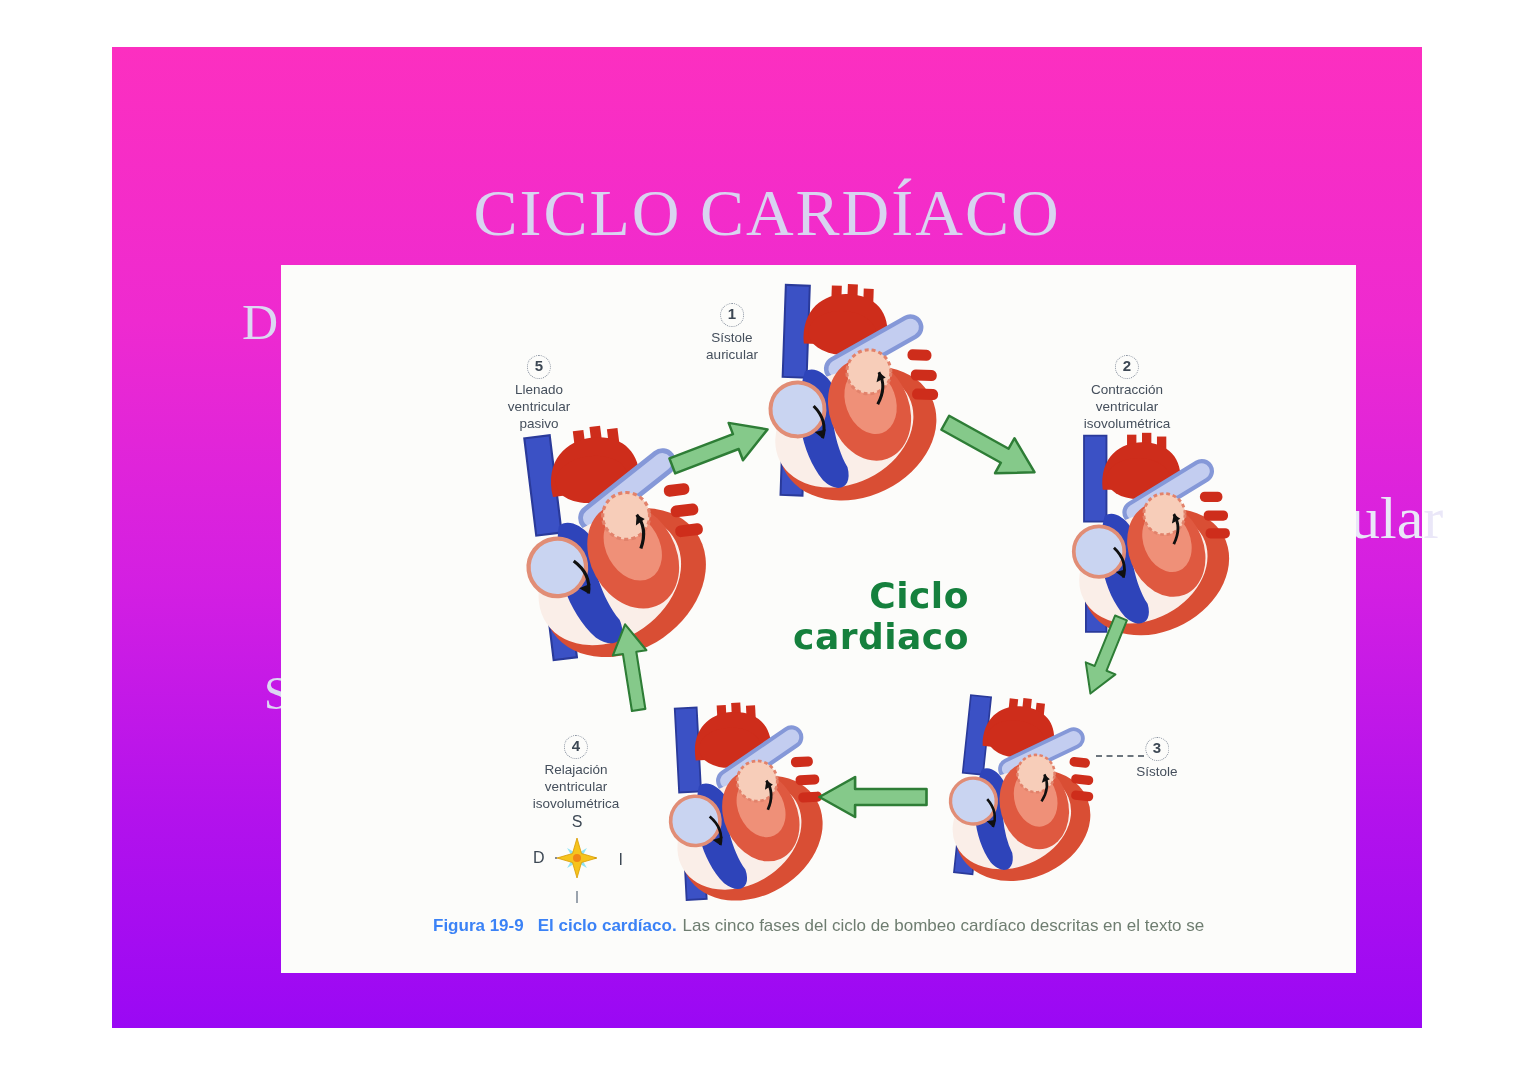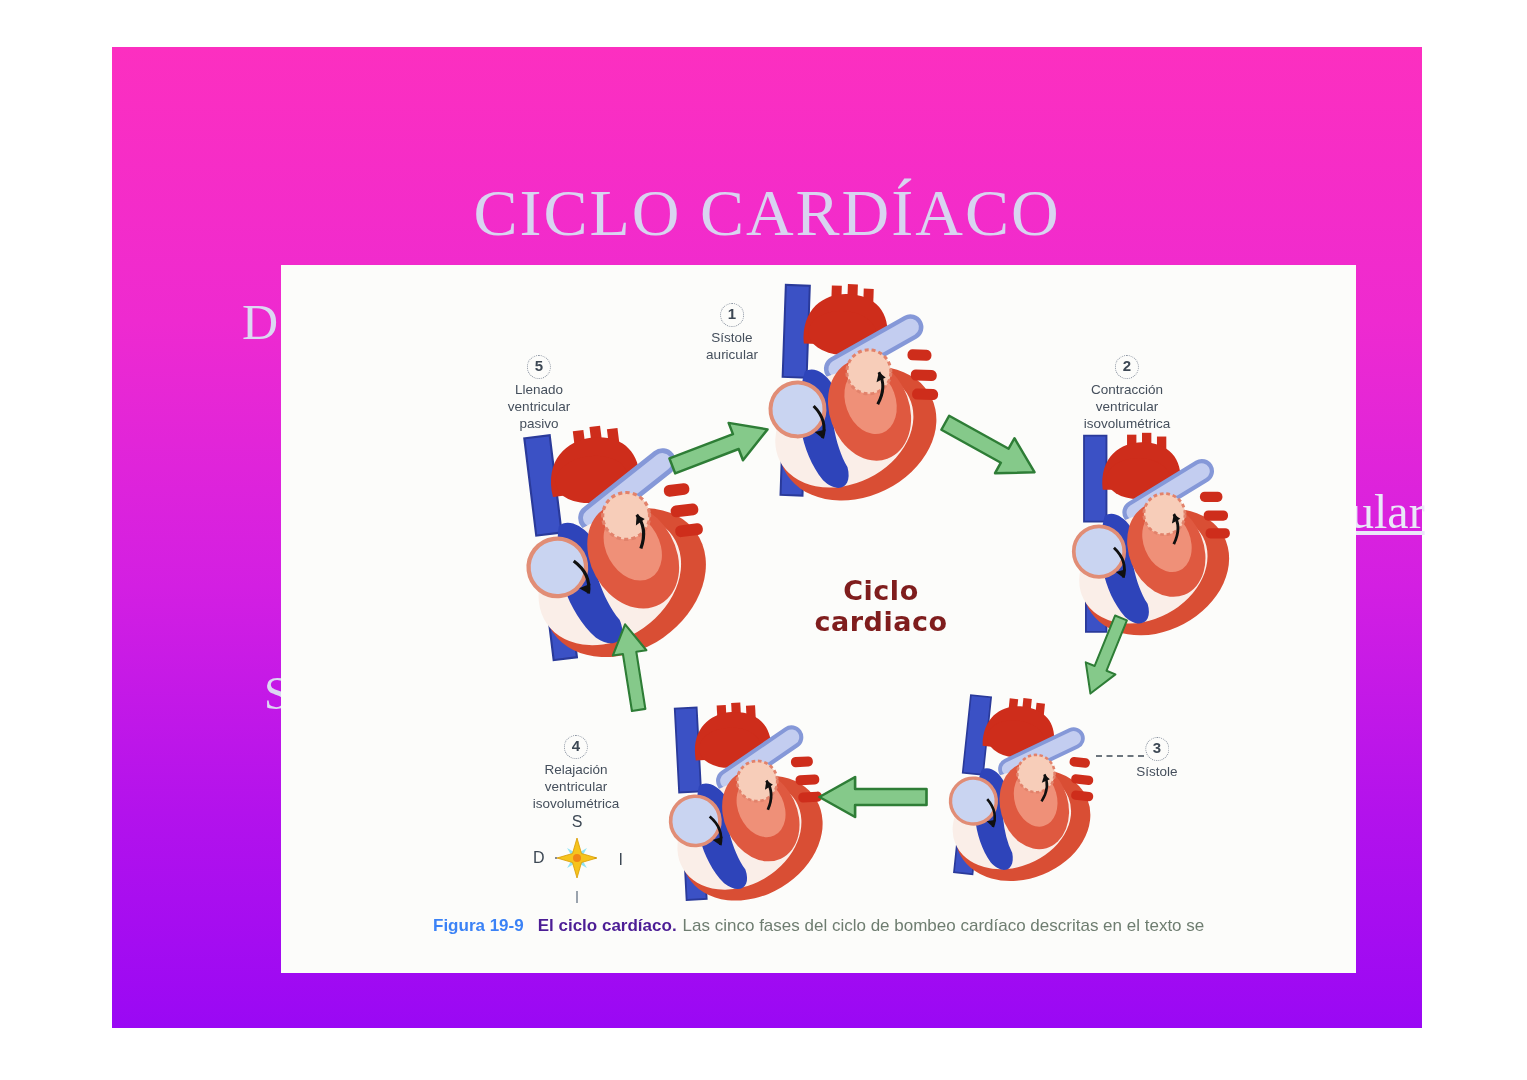--- a/index.html
+++ b/index.html
@@ -5,46 +5,46 @@
   html,body{margin:0;padding:0;background:#ffffff;width:1527px;height:1080px;overflow:hidden;
             font-family:"Liberation Sans",sans-serif;}
   .slide{position:absolute;left:112px;top:47px;width:1310px;height:981px;
          background:linear-gradient(180deg,#fc2fc0 0%,#ee2ad0 28%,#d31fe2 55%,#b312ec 78%,#9a08f4 100%);}
   .slide-title{position:absolute;left:0;top:128px;width:100%;text-align:center;
                font-family:"Liberation Serif",serif;font-size:66px;letter-spacing:2px;
                color:#d8d4f0;z-index:1;}
   .frag{position:absolute;font-family:"Liberation Serif",serif;color:#dcd8f2;z-index:1;}
   .frag-d{left:130px;top:246px;font-size:50px;}
   .frag-s{left:152px;top:620px;font-size:46px;}
-  .frag-ular{left:1238px;top:437px;font-size:48px;color:#eae7f8;text-decoration:underline;}
+  .frag-ular{left:1238px;top:437px;font-size:60px;color:#eae7f8;}
   .panel{position:absolute;left:169px;top:218px;width:1075px;height:708px;background:#fcfcfa;z-index:2;}
   .heart{position:absolute;}
   .heart svg{width:100%;height:100%;}
   .cycle-arrow{position:absolute;width:120px;height:56px;}
   .phase{position:absolute;transform:translateX(-50%);text-align:center;z-index:3;
          color:#454f5c;font-size:13.5px;line-height:1.25;}
   .pnum{width:22px;height:22px;line-height:20px;margin:0 auto 3px auto;border:1.5px dotted #8a93a0;
         border-radius:50%;font-size:15px;font-weight:bold;color:#3d4854;}
   .pl-line:empty{display:none;}
   .leader{position:absolute;border-top:2px dashed #3d4854;opacity:.75;z-index:3;}
   .center-label{position:absolute;left:600px;top:310px;transform:translateX(-50%);
-                text-align:center;font-size:27px;font-weight:bold;color:#7f1d1d;line-height:1.15;
+                text-align:right;font-size:36px;font-weight:bold;color:#15803d;line-height:1.15;
                 font-family:"DejaVu Sans",sans-serif;letter-spacing:.5px;z-index:3;}
   .compass{position:absolute;left:250px;top:552px;width:92px;height:84px;z-index:3;}
   .compass .letter{position:absolute;font-size:16px;color:#3d4854;}
   .compass .c-top{left:50%;top:-4px;transform:translateX(-50%);}
   .compass .c-left{left:2px;top:32px;}
   .compass .c-right{right:0px;top:34px;}
   .compass .c-bottom{position:absolute;left:50%;bottom:-2px;transform:translateX(-50%);
                      width:2px;height:12px;background:#9aa3ad;}
   .compass svg{position:absolute;left:24px;top:19px;width:44px;height:44px;}
   .caption{position:absolute;left:152px;top:648px;width:880px;font-size:17px;line-height:25px;
            color:#6e7d70;z-index:3;}
   .fig-label{font-weight:bold;color:#3b82f6;margin-right:14px;}
-  .fig-lead{font-weight:600;color:#4c1d95;margin-right:6px;}
+  .fig-lead{font-weight:600;color:#3b82f6;margin-right:6px;}
 </style>
 </head>
 <body>
 
 <div class="slide">
   <div class="slide-title">CICLO CARDÍACO</div>
 
   <div class="frag frag-d">D</div>
   <div class="frag frag-s">S</div>
   <div class="frag frag-ular">ular</div>

